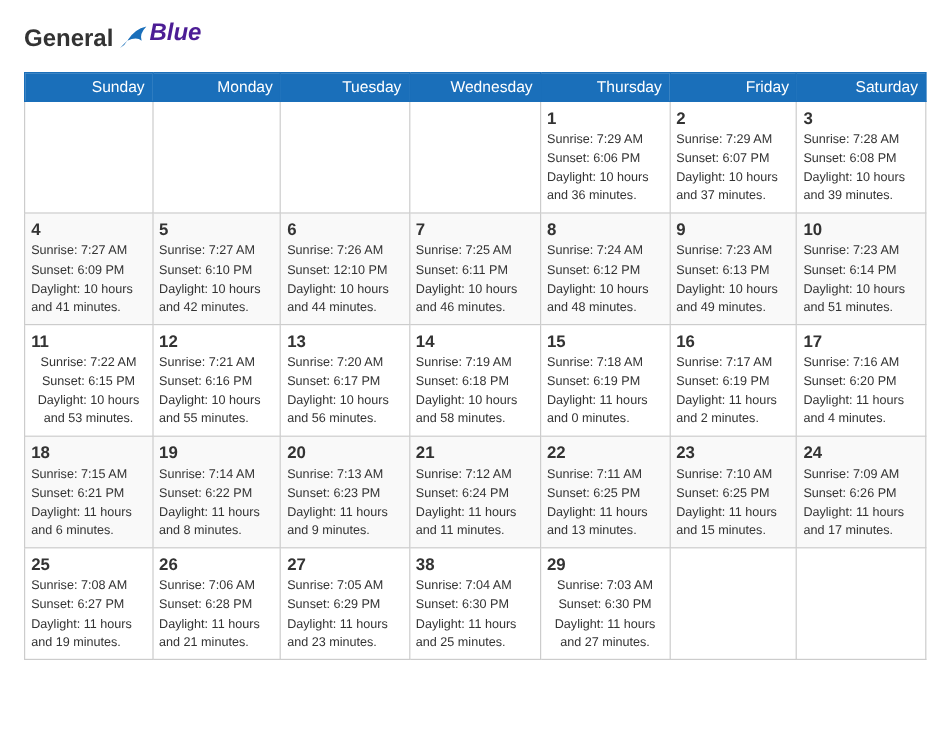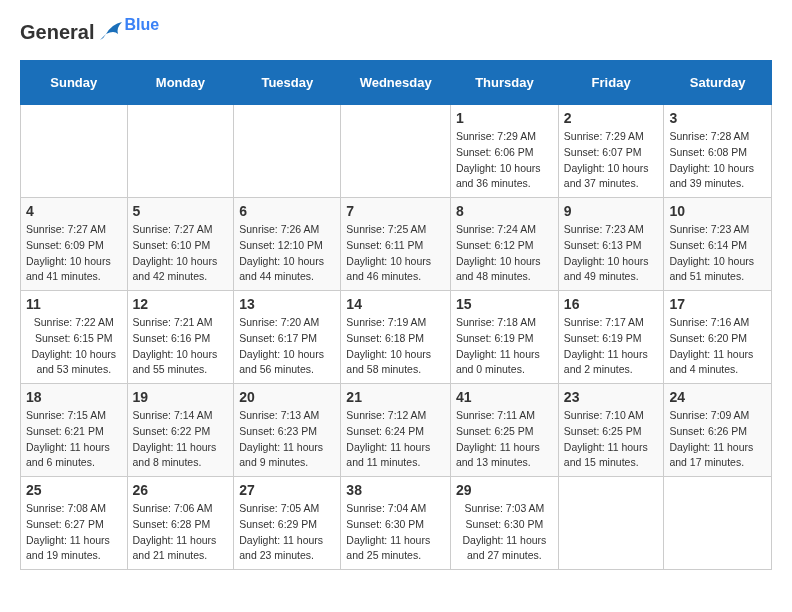--- a/index.html
+++ b/index.html
@@ -11,24 +11,24 @@
     
     .title-area { text-align: right; }
     .month-title { font-size: 36px; font-weight: bold; color: #333; }
     .location { font-size: 18px; color: #555; }
     
     .calendar { width: 100%; border-collapse: collapse; }
     
     .calendar thead th {
       background-color: #1a6fba;
       color: white;
-      padding: 14px 6px;
-      text-align: center;
+      padding: 4px 6px;
+      text-align: right;
       font-size: 13px;
-      font-weight: bold;
+      font-weight: normal;
       border: 1px solid #1a6fba;
     }
     
     .calendar tbody td {
       border: 1px solid #ccc;
       vertical-align: top;
       padding: 5px 5px;
       width: 113px;
       min-height: 80px;
       font-size: 11px;
@@ -51,21 +51,21 @@
 <div class="page">
   <div class="header">
     <div class="logo-container">
       <div class="logo-row">
         <span style="font-size:20px;font-weight:bold;color:#333;">General</span>
         <svg width="28" height="28" viewBox="0 0 28 28" style="margin-left:2px;margin-top:-4px;">
           <path d="M10 18 Q16 8 26 6 Q20 12 22 18 Q18 14 10 18Z" fill="#1a6fba"></path>
           <path d="M10 18 Q8 22 4 24 Q8 20 10 18Z" fill="#1a6fba"></path>
         </svg>
       </div>
-      <div style="font-size:16px;font-weight:bold;color:#3b82f6;margin-top:-4px;">Blue</div>
+      <div style="font-size:20px;font-weight:bold;color:#4c1d95;margin-top:-4px;font-style:italic;">Blue</div>
     </div>
     <div class="title-area">
       <div class="month-title"></div>
       <div class="location"></div>
     </div>
   </div>
 
   <table class="calendar">
     <thead>
       <tr>
@@ -231,21 +231,21 @@
 and 9 minutes.</div>
           </td>
           <td>
             <div class="day-number">21</div>
             <div class="day-info" style="white-space: pre-line;">Sunrise: 7:12 AM
 Sunset: 6:24 PM
 Daylight: 11 hours
 and 11 minutes.</div>
           </td>
           <td>
-            <div class="day-number">41</div>
+            <div class="day-number">22</div>
             <div class="day-info" style="white-space: pre-line;">Sunrise: 7:11 AM
 Sunset: 6:25 PM
 Daylight: 11 hours
 and 13 minutes.</div>
           </td>
           <td>
             <div class="day-number">23</div>
             <div class="day-info" style="white-space: pre-line;">Sunrise: 7:10 AM
 Sunset: 6:25 PM
 Daylight: 11 hours

